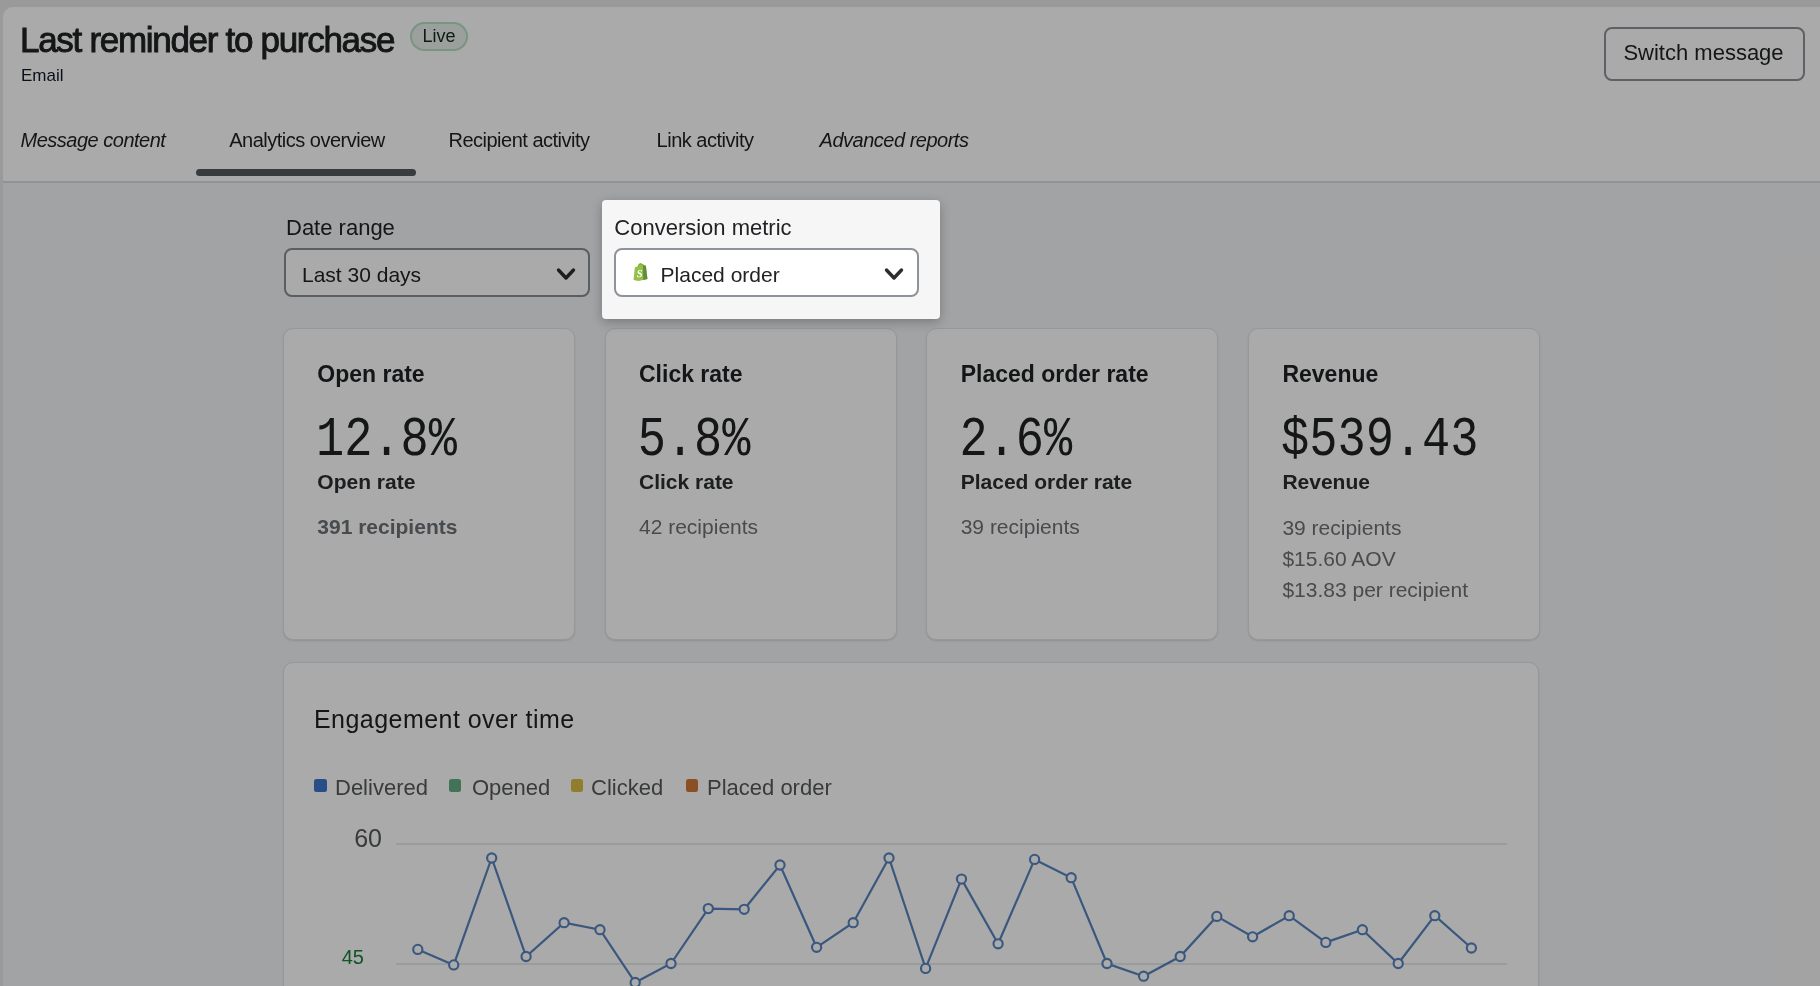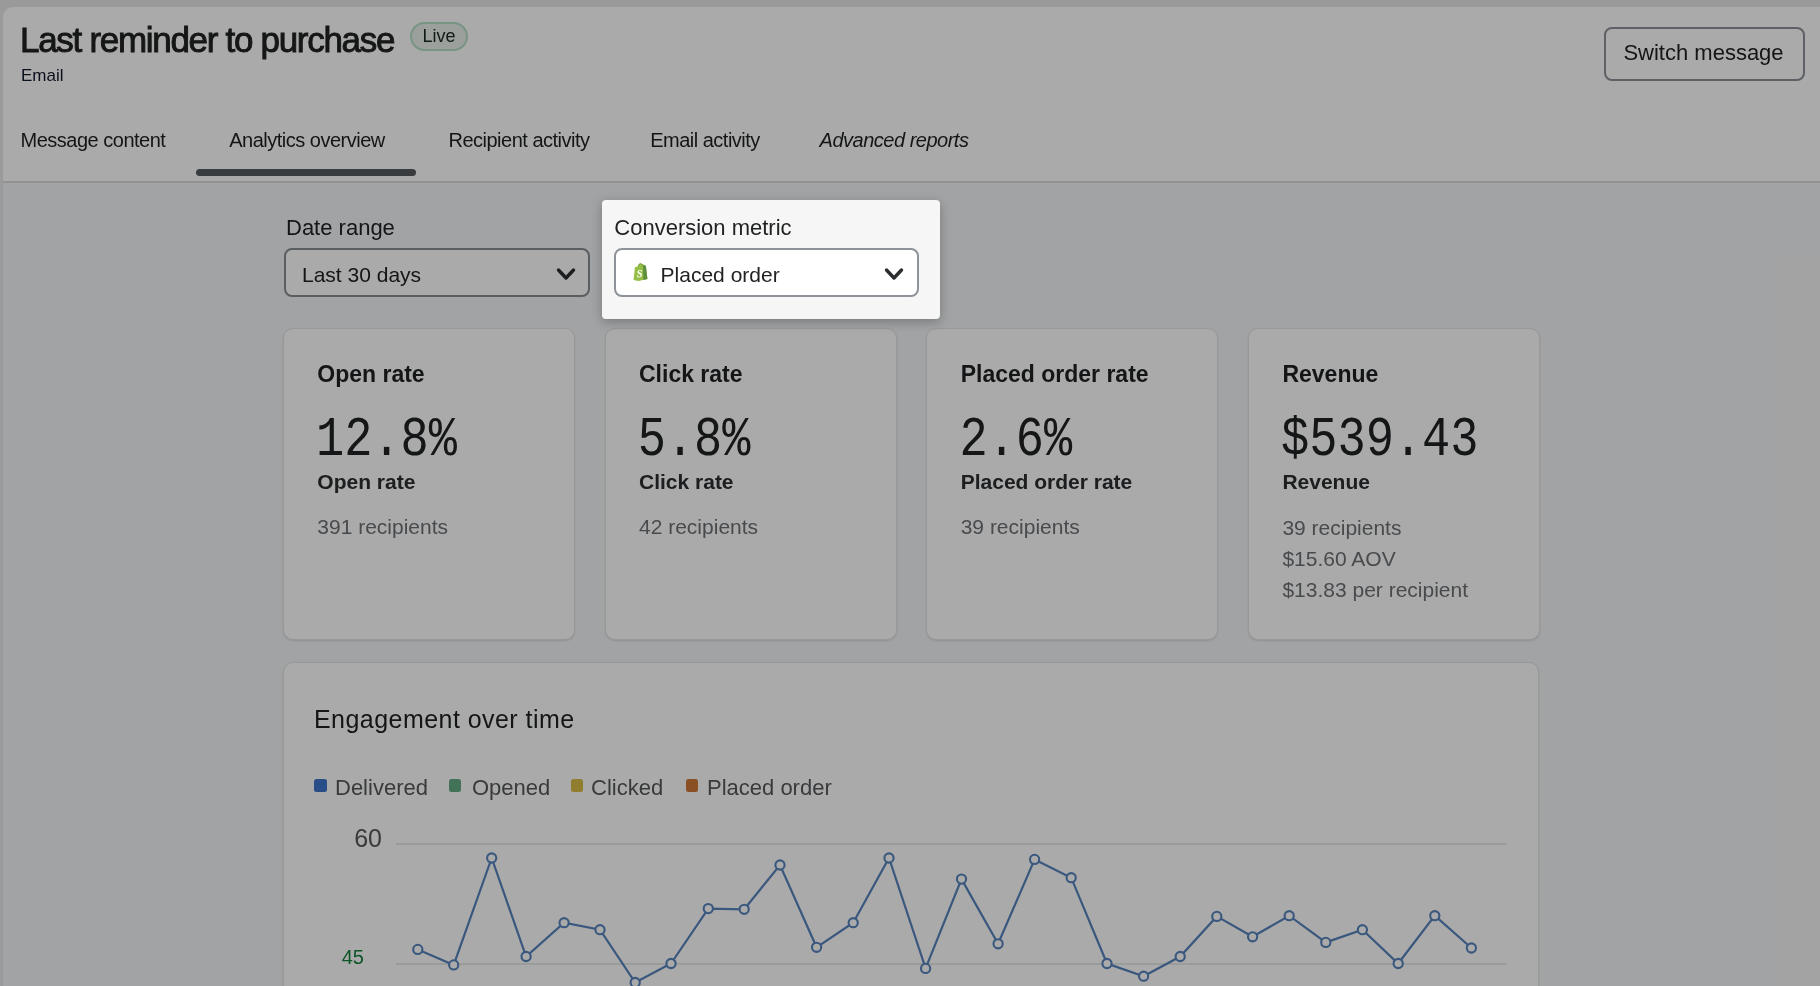--- a/index.html
+++ b/index.html
@@ -18,24 +18,24 @@
 </head>
 <body>
   <div id="panel"></div>
 
   <div class="t" style="left:20px; top:21.5px; font-size:35px; font-weight:400; letter-spacing:-1.3px; -webkit-text-stroke:0.9px #202223; color:#202223;">Last reminder to purchase</div>
   <div class="abs" style="left:410px; top:22px; width:58px; height:29px; border-radius:14.5px; background:#e9f1eb; border:2px solid #b4dec4; display:flex; align-items:center; justify-content:center; z-index:1;">
     <span style="font-size:18px; color:#16271d;">Live</span>
   </div>
   <div class="t" style="left:21px; top:67px; font-size:17px; color:#0f172a;">Email</div>
 
-  <div class="t" style="left:93px;  top:130px; font-size:20px; letter-spacing:-0.5px; color:#1e2022; transform:translateX(-50%);">Message content</div>
+  <div class="t" style="left:93px;  top:130px; font-size:20px; letter-spacing:-0.5px; color:#1e2022; transform:translateX(-50%);font-style:italic;">Message content</div>
   <div class="t" style="left:307px; top:130px; font-size:20px; letter-spacing:-0.5px; color:#1e2022; transform:translateX(-50%);">Analytics overview</div>
   <div class="t" style="left:519px; top:130px; font-size:20px; letter-spacing:-0.5px; color:#1e2022; transform:translateX(-50%);">Recipient activity</div>
-  <div class="t" style="left:705px; top:130px; font-size:20px; letter-spacing:-0.5px; color:#1e2022; transform:translateX(-50%);">Email activity</div>
+  <div class="t" style="left:705px; top:130px; font-size:20px; letter-spacing:-0.5px; color:#1e2022; transform:translateX(-50%);">Link activity</div>
   <div class="t" style="left:894px; top:130px; font-size:20px; letter-spacing:-0.5px; color:#1e2022; transform:translateX(-50%);font-style:italic;">Advanced reports</div>
   <div class="abs" style="left:196px; top:168.5px; width:220px; height:7.5px; border-radius:3.75px; background:#565a5e;"></div>
 
   <div class="abs" style="left:1604px; top:27px; width:201px; height:54px; border:2px solid #8C9196; border-radius:8px; background:#fff;"></div>
   <div class="t" style="left:1703.5px; top:42.4px; font-size:22px; color:#1e2022; transform:translateX(-50%);">Switch message</div>
 
   <div id="divider"></div>
   <div id="content"></div>
 
   <div class="t" style="left:286px; top:216.5px; font-size:22px; color:#202223;">Date range</div>
@@ -46,21 +46,21 @@
   </svg>
 
   <div class="card" style="left:283px;    top:328px; width:292px; height:312px;"></div>
   <div class="card" style="left:604.7px;  top:328px; width:292px; height:312px;"></div>
   <div class="card" style="left:926.4px;  top:328px; width:292px; height:312px;"></div>
   <div class="card" style="left:1248.1px; top:328px; width:292px; height:312px;"></div>
 
   <div class="t" style="left:317.3px; top:362.6px; font-size:23px; font-weight:700; color:#1e2022;">Open rate</div>
   <div class="t" style="left:316px; top:412.4px; font-size:47px; font-family:'Liberation Mono',monospace; color:#202223; transform:scaleY(1.2); transform-origin:left top;">12.8%</div>
   <div class="t" style="left:317.3px; top:470.8px; font-size:21px; font-weight:700; color:#2a2d2f;">Open rate</div>
-  <div class="t" style="left:317.3px; top:516.4px; font-size:21px; color:#6d7175;">391 recipients</div>
+  <div class="t" style="left:317.3px; top:516.4px; font-size:21px; color:#6d7175;font-weight:bold;">391 recipients</div>
 
   <div class="t" style="left:639px; top:362.6px; font-size:23px; font-weight:700; color:#1e2022;">Click rate</div>
   <div class="t" style="left:637.7px; top:412.4px; font-size:47px; font-family:'Liberation Mono',monospace; color:#202223; transform:scaleY(1.2); transform-origin:left top;">5.8%</div>
   <div class="t" style="left:639px; top:470.8px; font-size:21px; font-weight:700; color:#2a2d2f;">Click rate</div>
   <div class="t" style="left:639px; top:516.4px; font-size:21px; color:#6d7175;">42 recipients</div>
 
   <div class="t" style="left:960.7px; top:362.6px; font-size:23px; font-weight:700; color:#1e2022;">Placed order rate</div>
   <div class="t" style="left:959.4px; top:412.4px; font-size:47px; font-family:'Liberation Mono',monospace; color:#202223; transform:scaleY(1.2); transform-origin:left top;">2.6%</div>
   <div class="t" style="left:960.7px; top:470.8px; font-size:21px; font-weight:700; color:#2a2d2f;">Placed order rate</div>
   <div class="t" style="left:960.7px; top:516.4px; font-size:21px; color:#6d7175;">39 recipients</div>

